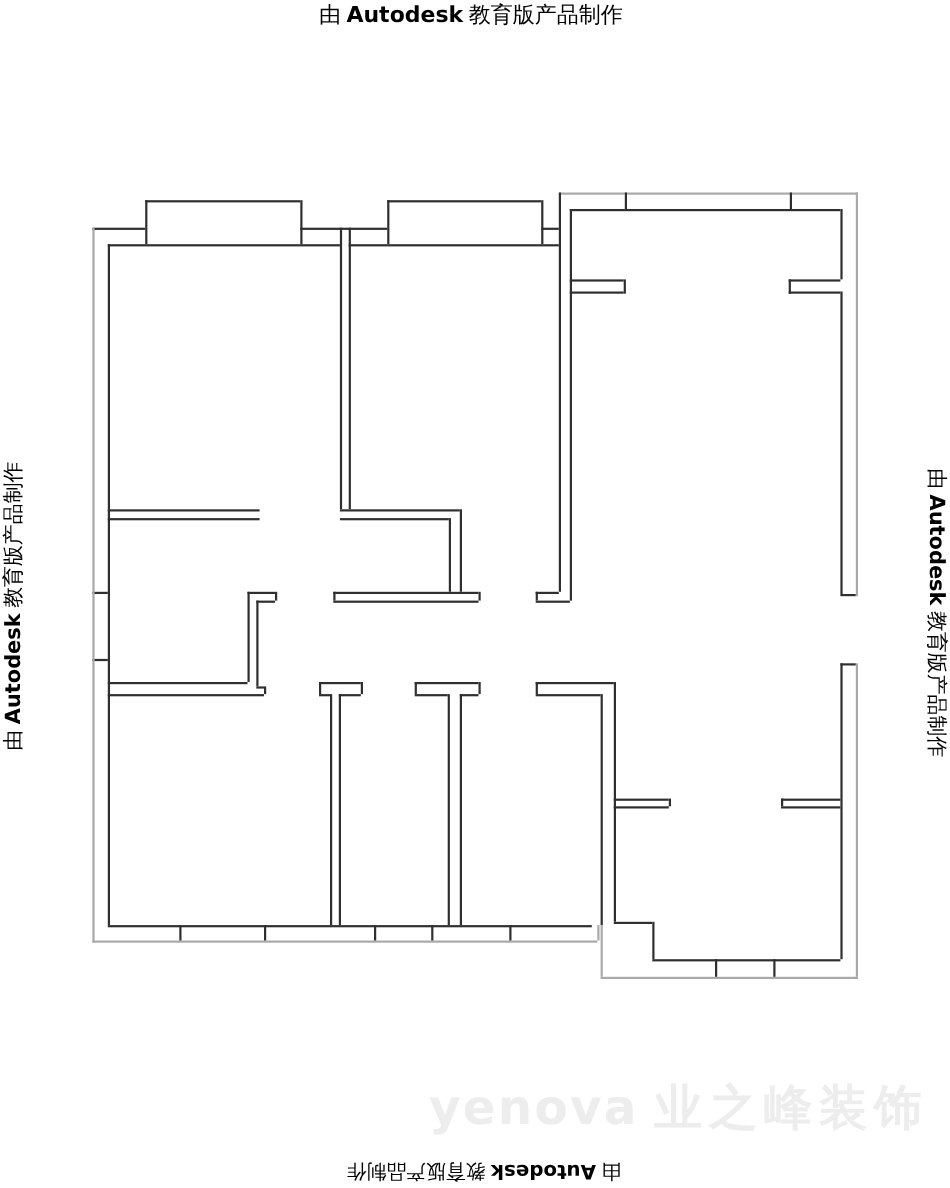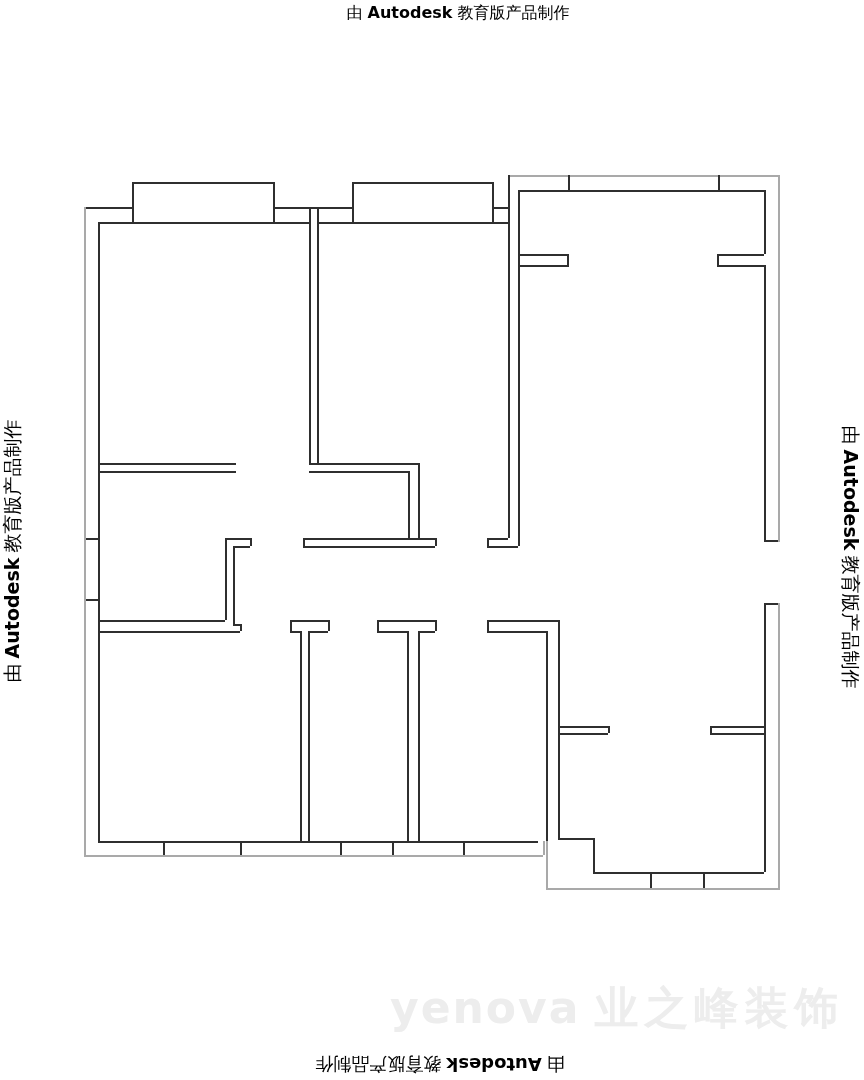--- a/index.html
+++ b/index.html
@@ -6,21 +6,21 @@
   body{
     width:864px;height:1080px;position:relative;overflow:hidden;
     background:#ffffff;
     font-family:"DejaVu Sans","Liberation Sans",sans-serif;
   }
   .wm{
     position:absolute;width:500px;height:24px;line-height:24px;
     text-align:center;white-space:nowrap;color:#000;
   }
   .wm .brand{font-weight:bold;margin:0 5px;}
-  .wm-top{left:208px;top:1px;font-size:16px;}
+  .wm-top{left:178px;top:1px;font-size:20px;}
   .wm-bottom{left:190px;top:1052px;font-size:18px;transform:rotate(180deg);}
   .wm-left{left:-238px;top:539px;font-size:19px;transform:rotate(-90deg);}
   .wm-right{left:601px;top:545px;font-size:19px;transform:rotate(90deg);}
   #floorplan-canvas{position:absolute;left:0;top:0;width:864px;height:1080px;}
   .seg{position:absolute;}
   .ghost{
     position:absolute;left:390px;top:978px;width:470px;height:60px;
     font-size:44px;font-weight:bold;letter-spacing:2px;white-space:nowrap;
     line-height:60px;
   }

